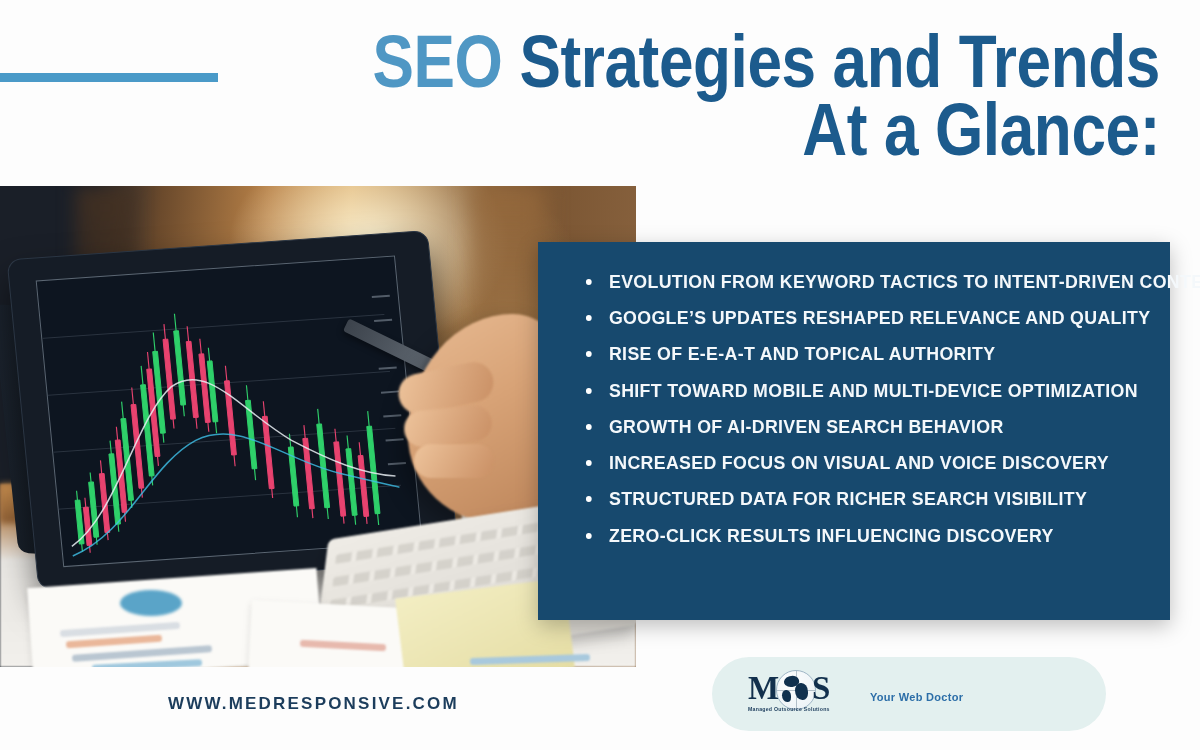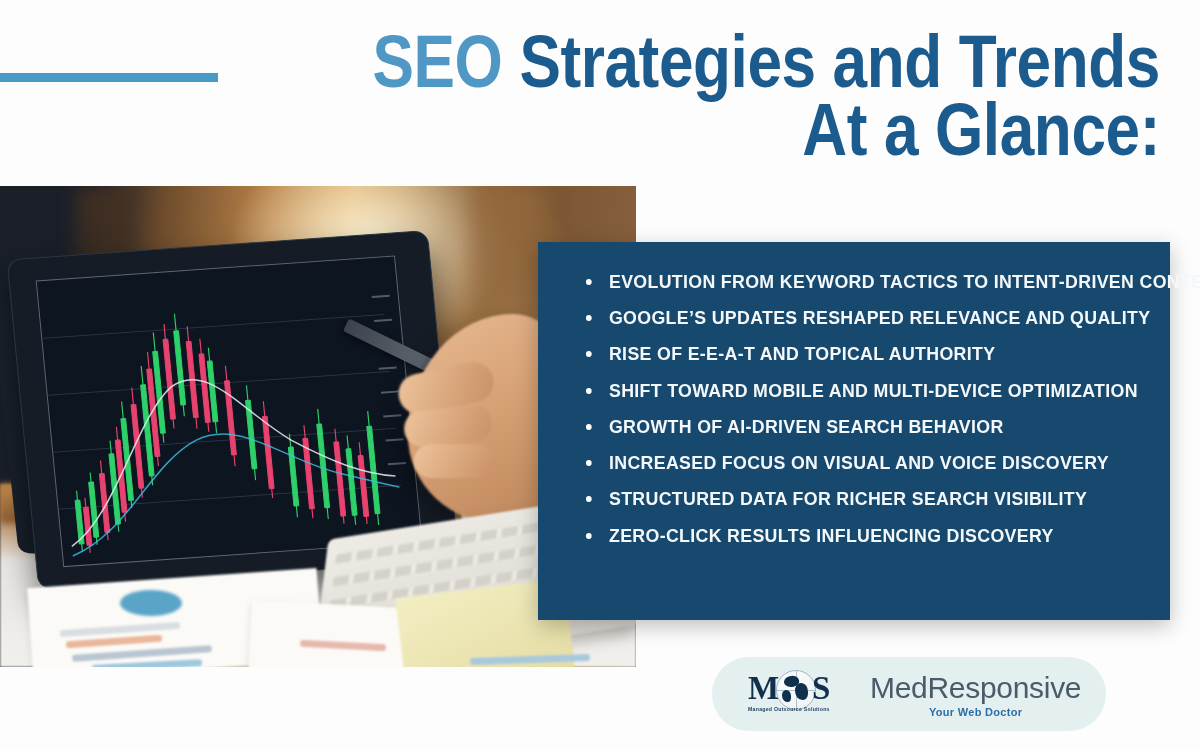--- a/index.html
+++ b/index.html
@@ -388,35 +388,35 @@
       <li>Google’s updates reshaped relevance and quality</li>
       <li>Rise of E-E-A-T and topical authority</li>
       <li>Shift toward mobile and multi-device optimization</li>
       <li>Growth of AI-driven search behavior</li>
       <li>Increased focus on visual and voice discovery</li>
       <li>Structured data for richer search visibility</li>
       <li>Zero-click results influencing discovery</li>
     </ul>
   </div>
 
+  <div class="url">WWW.MEDRESPONSIVE.COM</div>
 
   <div class="logo-pill">
     <div class="logo-inner">
       <div class="mos">
         <span class="m">M</span>
         <span class="globe">
           <span class="meridian"></span>
           <span class="equator"></span>
           <span class="cont c1"></span>
           <span class="cont c2"></span>
           <span class="cont c3"></span>
         </span>
         <span class="s">S</span>
         <span class="mos-tag">Managed Outsource Solutions</span>
       </div>
       <div class="brand-block">
-        <div class="brand">MedResponsive</div>
         <div class="tagline">Your Web Doctor</div>
       </div>
     </div>
   </div>
 
 </div>
 
 </body></html>

